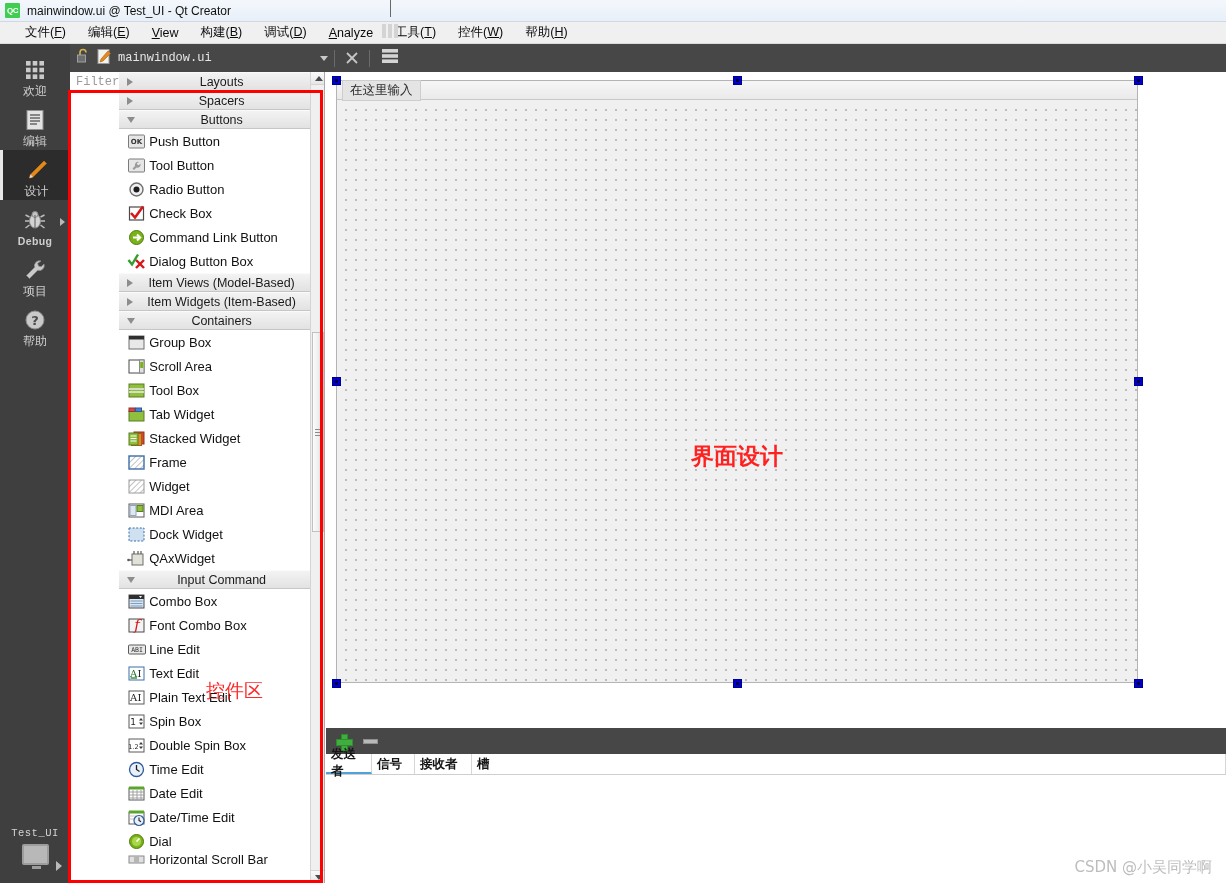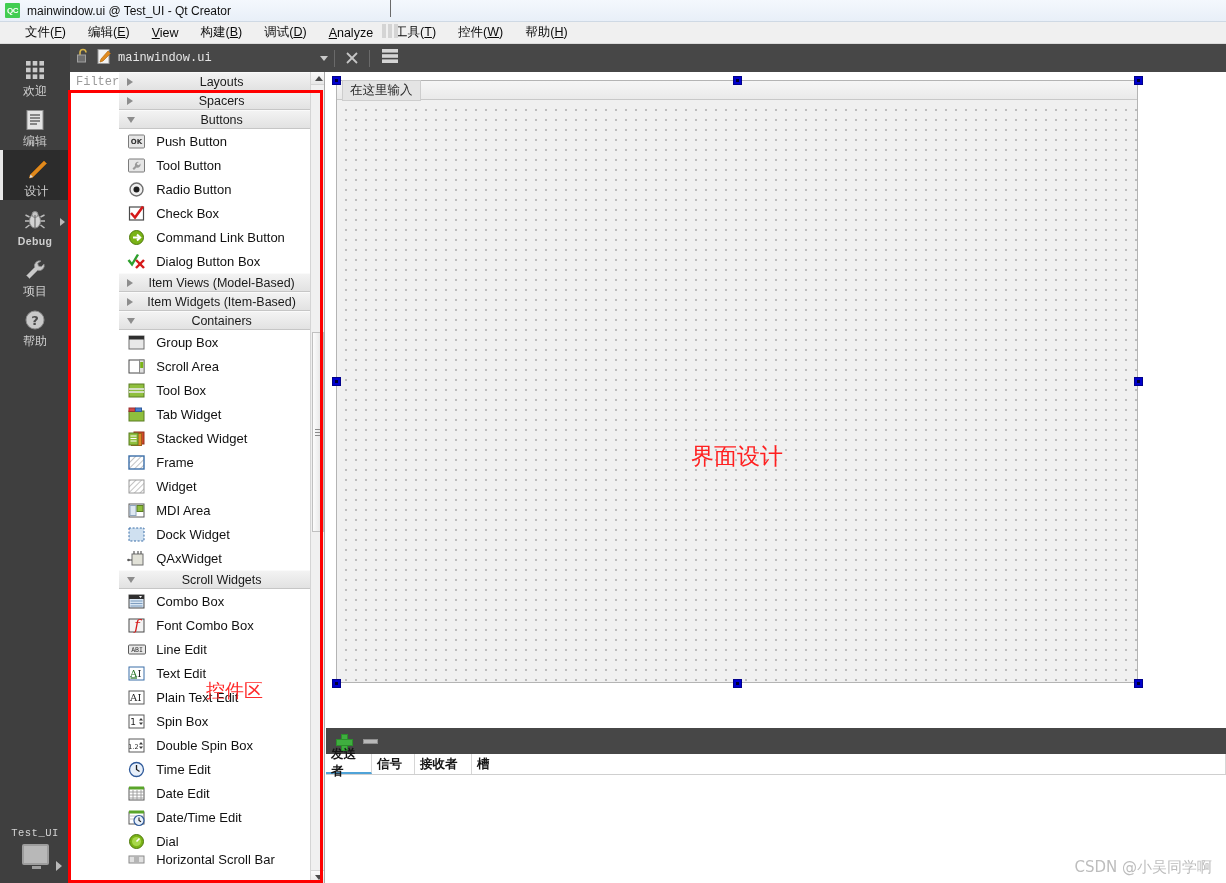--- a/index.html
+++ b/index.html
@@ -117,21 +117,21 @@
   }
   .tri {
     position: absolute; left: 8px; width: 0; height: 0;
   }
   .tri.closed { border-left: 6px solid transparent; border-top: 4px solid transparent;
                 border-bottom: 4px solid transparent;
                 border-left-color: #8d8d8d; }
   .tri.open { border-top: 6px solid #8d8d8d; border-left: 4px solid transparent;
               border-right: 4px solid transparent; }
   .witem {
-    height: 24px; display: flex; align-items: center; gap: 9px;
+    height: 24px; display: flex; align-items: center; gap: 2px;
     padding-left: 8px; font-size: 13px; color: #111111; cursor: default;
   }
   .wico { width: 20px; height: 19px; position: relative; flex: 0 0 20px; }
 
   
   #wbscroll {
     position: absolute; right: 0; top: 0; width: 14px; height: 100%;
     background: #f0f0f0; border-left: 1px solid #d4d4d4;
   }
   #wbscroll .sbtn {
@@ -183,21 +183,21 @@
     background: #e4e4e4; border: 1px solid #cdcdcd;
   }
   #formcanvas {
     position: absolute; left: 0; right: 0; top: 20px; bottom: 0;
     background-color: #f0f0f0;
     background-image: radial-gradient(#bdbdbd 0.8px, transparent 0.9px);
     background-size: 10px 10px; background-position: 4px 4px;
   }
   #centerlabel {
     position: absolute; left: 0; right: 0; top: 340px; text-align: center;
-    color: #ff2020; font-size: 23px; font-family: "DejaVu Sans", sans-serif;
+    color: #ff2020; font-size: 23px; font-family: "DejaVu Sans", sans-serif; font-weight: bold;
   }
   .handle {
     position: absolute; width: 9px; height: 9px; background: #0000cd;
     border: 1px solid #00008b; z-index: 20;
   }
   .handle:after {
     content: ""; position: absolute; left: 2px; top: 2px;
     width: 3px; height: 3px; background: #000033;
   }
 
@@ -687,21 +687,21 @@
               <line x1="5" y1="11" x2="1.5" y2="11"></line>
             </g>
             <circle cx="1.5" cy="11" r="1.3" fill="#5a5a5a"></circle>
           </svg>
         </span>
         <span>QAxWidget</span>
       </div>
 
       <div class="wgroup">
         <span class="tri open"></span>
-        <span>Scroll Widgets</span>
+        <span>Input Command</span>
       </div>
 
       <div class="witem">
         <span class="wico">
           <svg width="20" height="19" viewBox="0 0 20 19">
             <rect x="2" y="3" width="15" height="13" fill="#dce8f5" stroke="#4a4a4a"></rect>
             <rect x="2" y="3" width="15" height="4" fill="#2f2f2f"></rect>
             <path d="M12 4 l3 0 l-1.5 2 z" fill="#ffffff"></path>
             <g stroke="#7f9ec0" stroke-width="1.1">
                 <line x1="3.5" y1="9" x2="15.5" y2="9"></line>

